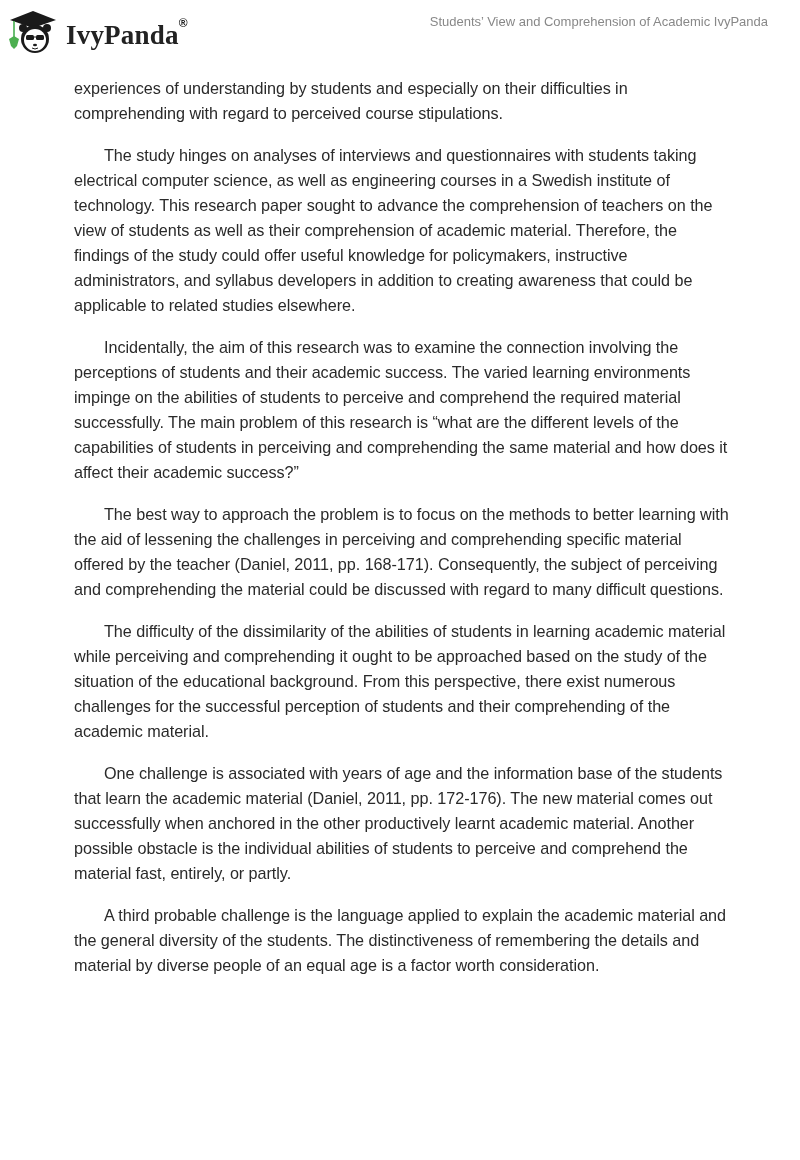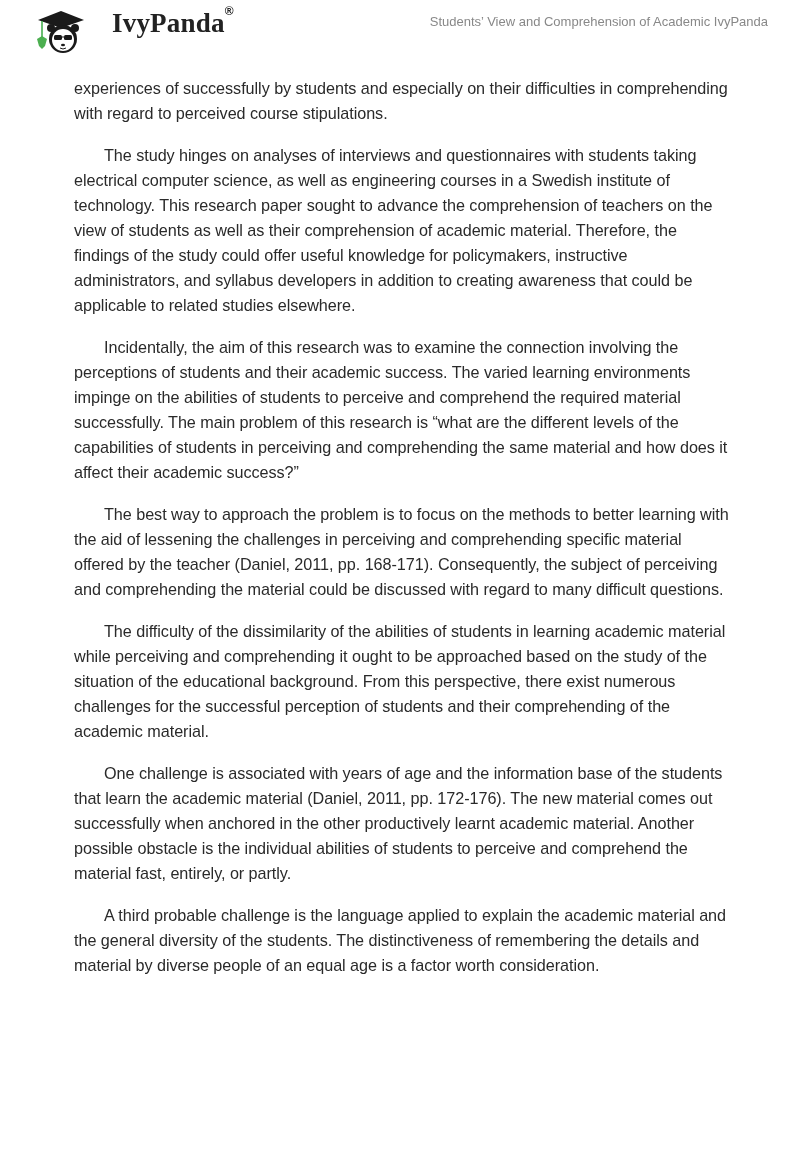--- a/index.html
+++ b/index.html
@@ -1,18 +1,18 @@
 <!DOCTYPE html>
 <html><head>
 <meta charset="utf-8">
 <style>
   html, body { margin:0; padding:0; background:#ffffff; }
   body { width:800px; height:1160px; position:relative; overflow:hidden; font-family:"Liberation Sans", sans-serif; color:#222; }
   .header { position:absolute; left:0; top:0; width:800px; height:60px; }
-  .logo { position:absolute; left:32px; top:6px; display:flex; align-items:flex-start;gap:18px; }
+  .logo { position:absolute; left:4px; top:6px; display:flex; align-items:center; }
   .logo svg { width:58px; height:50px; }
   .logo-text { font-family:"Liberation Serif", serif; font-weight:bold; font-size:27px; color:#222; margin-left:4px; position:relative; top:2px; letter-spacing:0.2px; }
   .logo-reg { font-family:"Liberation Sans", sans-serif; font-size:12px; font-weight:bold; vertical-align:top; position:relative; top:-4px; }
   .doc-title { position:absolute; right:32px; top:14px; font-size:13px; color:#888; }
   .content { position:absolute; left:74px; top:76px; width:660px; }
   .content p { margin:0 0 17px 0; font-size:16.2px; line-height:25px; color:#2a2a2a; letter-spacing:-0.05px; }
   .content p.indent { text-indent:30px; }
   .footer-url { position:absolute; right:32px; top:1131px; font-size:12.5px; color:#aaa;margin-top:32px; }
 </style>
 </head>
@@ -41,21 +41,21 @@
         <ellipse cx="31" cy="39" rx="2" ry="1.3" fill="#1a1a1a"></ellipse>
         <path d="M28,42 Q31,44 34,42" stroke="#1a1a1a" stroke-width="1" fill="none"></path>
       </svg>
     </span>
     <span class="logo-text"><span>IvyPanda</span><span class="logo-reg">®</span></span>
   </div>
   <div class="doc-title">Students’ View and Comprehension of Academic IvyPanda</div>
 </div>
 
 <div class="content">
-  <p>experiences of successfully by students and especially on their difficulties in comprehending with regard to perceived course stipulations.</p>
+  <p>experiences of understanding by students and especially on their difficulties in comprehending with regard to perceived course stipulations.</p>
   <p class="indent">The study hinges on analyses of interviews and questionnaires with students taking electrical computer science, as well as engineering courses in a Swedish institute of technology. This research paper sought to advance the comprehension of teachers on the view of students as well as their comprehension of academic material. Therefore, the findings of the study could offer useful knowledge for policymakers, instructive administrators, and syllabus developers in addition to creating awareness that could be applicable to related studies elsewhere.</p>
   <p class="indent">Incidentally, the aim of this research was to examine the connection involving the perceptions of students and their academic success. The varied learning environments impinge on the abilities of students to perceive and comprehend the required material successfully. The main problem of this research is “what are the different levels of the capabilities of students in perceiving and comprehending the same material and how does it affect their academic success?”</p>
   <p class="indent">The best way to approach the problem is to focus on the methods to better learning with the aid of lessening the challenges in perceiving and comprehending specific material offered by the teacher (Daniel, 2011, pp. 168-171). Consequently, the subject of perceiving and comprehending the material could be discussed with regard to many difficult questions.</p>
   <p class="indent">The difficulty of the dissimilarity of the abilities of students in learning academic material while perceiving and comprehending it ought to be approached based on the study of the situation of the educational background. From this perspective, there exist numerous challenges for the successful perception of students and their comprehending of the academic material.</p>
   <p class="indent">One challenge is associated with years of age and the information base of the students that learn the academic material (Daniel, 2011, pp. 172-176). The new material comes out successfully when anchored in the other productively learnt academic material. Another possible obstacle is the individual abilities of students to perceive and comprehend the material fast, entirely, or partly.</p>
   <p class="indent">A third probable challenge is the language applied to explain the academic material and the general diversity of the students. The distinctiveness of remembering the details and material by diverse people of an equal age is a factor worth consideration.</p>
 </div>
 
 <div class="footer-url">https://ivypanda.com/essays/students-view-and-comprehension-of-academic-material/</div>
 

